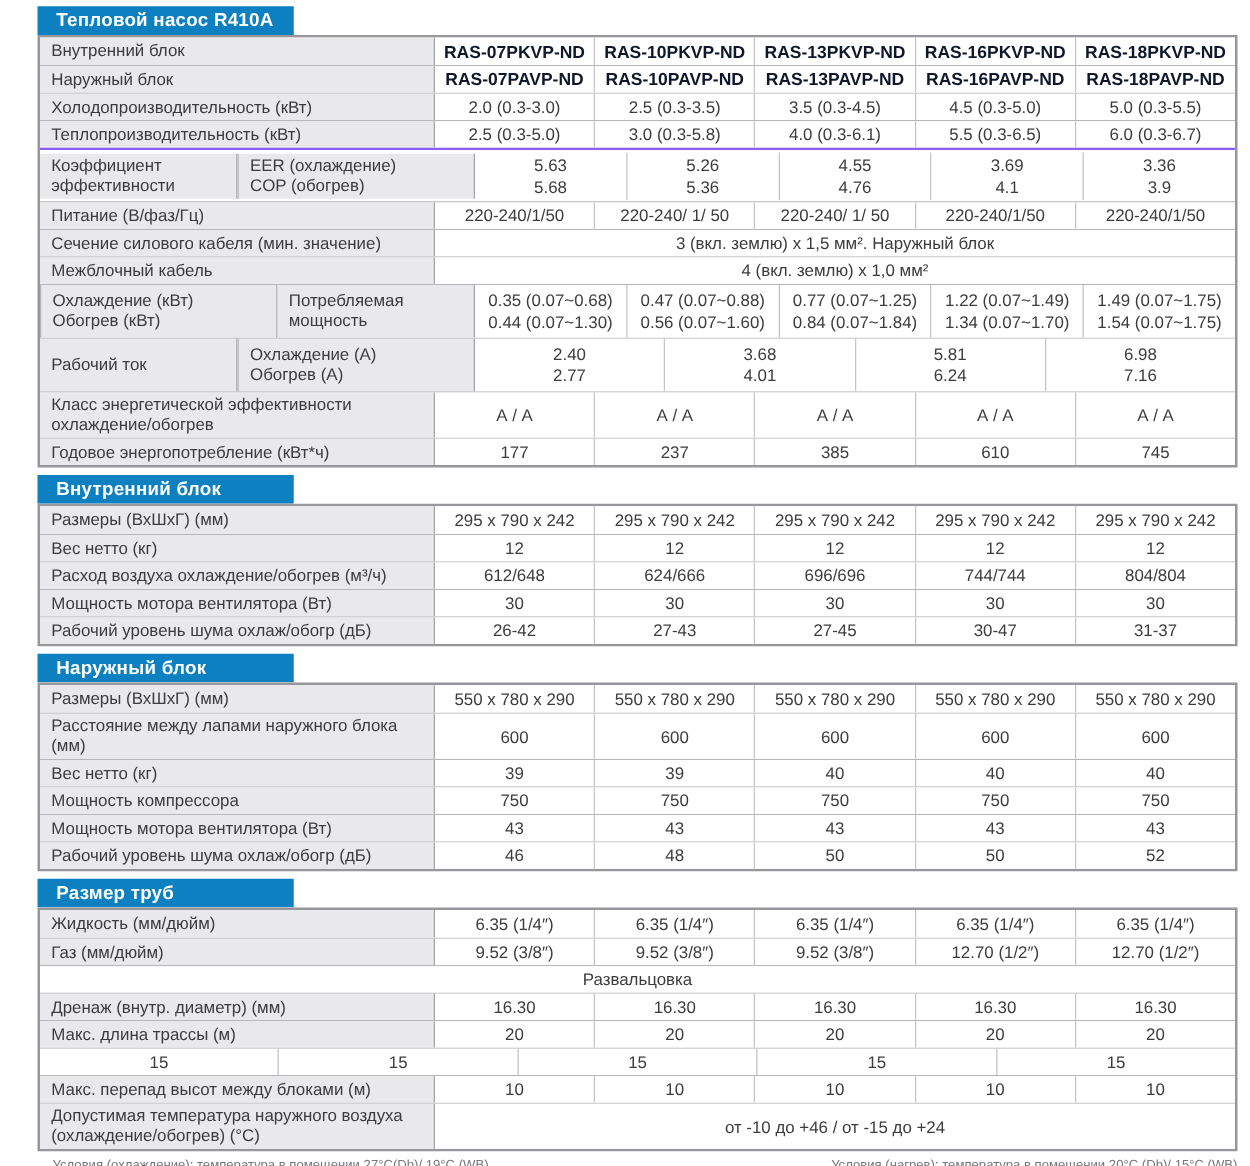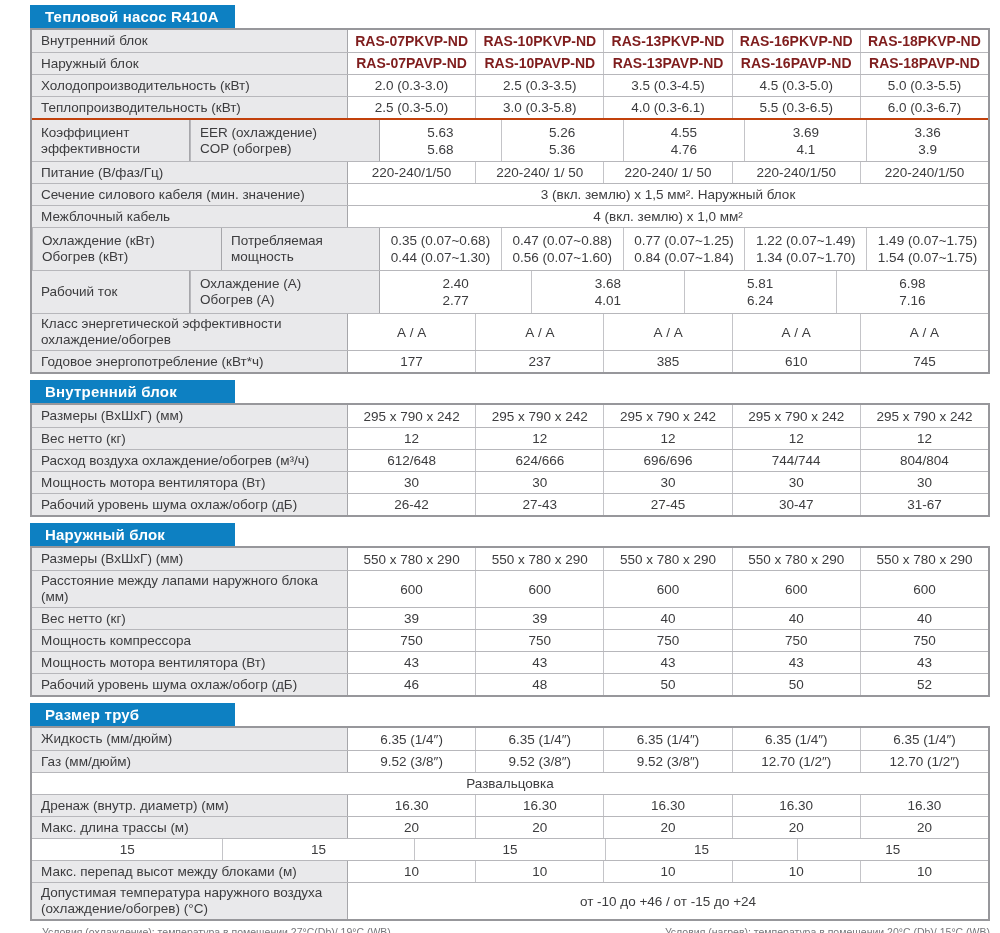--- a/index.html
+++ b/index.html
@@ -33,21 +33,21 @@
     background: #ffffff;
     width: 960px;
   }
   .row {
     display: flex;
     align-items: stretch;
     min-height: 22px;
     border-top: 1px solid #b7b7bb;
   }
   .row:first-child { border-top: none; }
-  .row.thick { border-top: 2px solid #c2410c; }
+  .row.thick { border-top: 2px solid #8b5cf6; align-items: center; }
   .row.has-sub { min-height: 43px; }
 
   .lab {
     background: #e9e9eb;
     display: flex;
     flex-direction: column;
     justify-content: center;
     align-items: flex-start;
     padding: 2px 8px 2px 9px;
     font-size: 13.5px;
@@ -64,21 +64,21 @@
     flex-direction: column;
     justify-content: center;
     align-items: center;
     text-align: center;
     padding: 2px 3px;
     font-size: 13.5px;
     line-height: 17px;
     background: #ffffff;
   }
   .val + .val { border-left: 1px solid #c4c4c8; }
-  .row.bold .val { font-weight: bold; font-size: 14px; color: #7f1d1d; }
+  .row.bold .val { font-weight: bold; font-size: 14px; color: #0f172a; }
 
   .notes {
     display: flex;
     justify-content: space-between;
     margin-top: 4px;
     font-size: 10.5px;
     line-height: 1.5;
     color: #76767a;
   }
   .note-left { padding-left: 12px; }
@@ -423,21 +423,21 @@
           <div class="val">
             <span>27-43</span>
           </div>
           <div class="val">
             <span>27-45</span>
           </div>
           <div class="val">
             <span>30-47</span>
           </div>
           <div class="val">
-            <span>31-67</span>
+            <span>31-37</span>
           </div>
         </div>
       </div>
       <div class="sec-bar">
         <span>Наружный блок</span>
       </div>
       <div class="tbl">
         <div class="row">
           <div class="lab full">
             <span>Размеры (ВхШхГ) (мм)</span>

